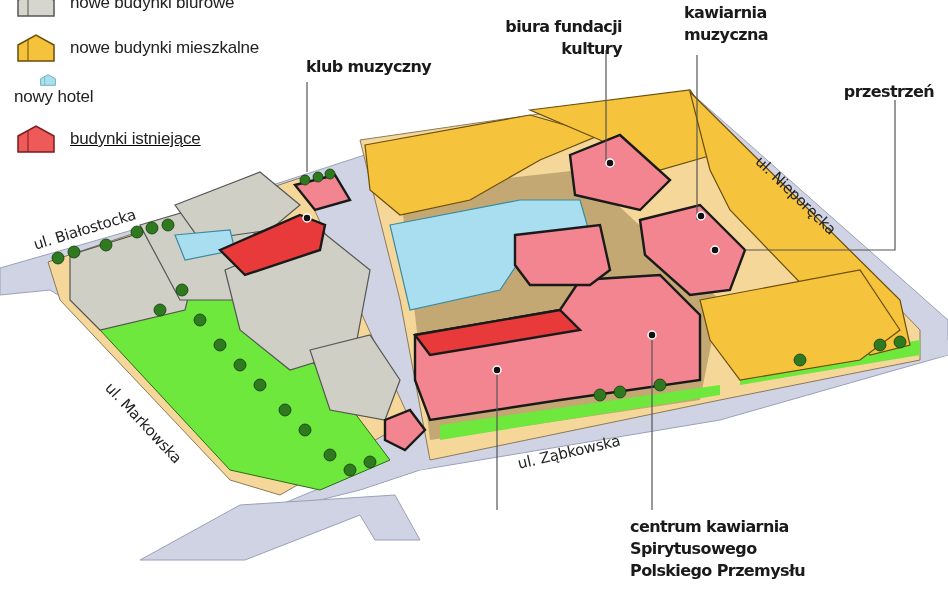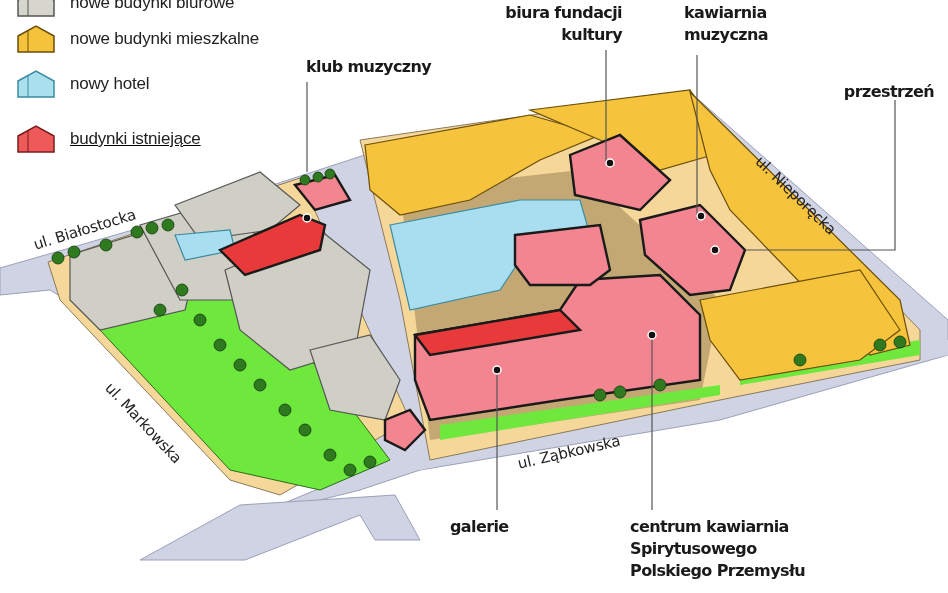--- a/index.html
+++ b/index.html
@@ -118,59 +118,58 @@
 
 <div class="legend">
   <div class="legend-item" style="top:0px;">
     <svg class="legend-swatch" viewBox="0 0 44 34">
         <path d="M4 14 L22 4 L40 14 L40 30 L4 30 Z" fill="#d6d6cc" stroke="#555" stroke-width="1.5"></path>
         <path d="M4 14 L22 4 L40 14" fill="none" stroke="#555" stroke-width="1.5"></path>
         <line x1="14" y1="9" x2="14" y2="30" stroke="#555"></line>
       </svg>
     <span class="legend-label">nowe budynki biurowe</span>
   </div>
-  <div class="legend-item" style="top:36px;">
+  <div class="legend-item" style="top:45px;">
     <svg class="legend-swatch" viewBox="0 0 44 34">
         <path d="M4 14 L22 4 L40 14 L40 30 L4 30 Z" fill="#f5c33b" stroke="#6a4e0a" stroke-width="1.5"></path>
         <line x1="14" y1="9" x2="14" y2="30" stroke="#6a4e0a"></line>
       </svg>
     <span class="legend-label">nowe budynki mieszkalne</span>
   </div>
-  <div class="legend-item" style="top:81px;">
+  <div class="legend-item" style="top:87px;flex-direction:column;">
     <svg class="legend-swatch" viewBox="0 0 44 34">
         <path d="M4 14 L22 4 L40 14 L40 30 L4 30 Z" fill="#a8e0ee" stroke="#3a8aa0" stroke-width="1.5"></path>
         <line x1="14" y1="9" x2="14" y2="30" stroke="#3a8aa0"></line>
       </svg>
     <span class="legend-label">nowy hotel</span>
   </div>
   <div class="legend-item" style="top:136px;text-decoration:underline;">
     <svg class="legend-swatch" viewBox="0 0 44 34">
         <path d="M4 14 L22 4 L40 14 L40 30 L4 30 Z" fill="#ee5a5a" stroke="#7a1a1a" stroke-width="1.5"></path>
         <line x1="14" y1="9" x2="14" y2="30" stroke="#7a1a1a"></line>
       </svg>
     <span class="legend-label">budynki istniejące</span>
   </div>
 </div>
 
 <div class="callout" style="left:306px;top:56px;">
   <div>klub muzyczny</div>
 </div>
-<div class="callout right" style="right:326px;top:2px;">
+<div class="callout right" style="right:326px;top:16px;">
   <div>biura fundacji</div>
   <div>kultury</div>
 </div>
 <div class="callout" style="left:676px;top:2px;margin-left:8px;">
   <div>kawiarnia</div>
   <div>muzyczna</div>
 </div>
 <div class="callout right" style="right:14px;top:50px;margin-top:31px;">
   <div>przestrzeń</div>
 </div>
 <div class="callout" style="left:450px;top:516px;">
-  <div>galerie</div>
 </div>
 <div class="callout" style="left:630px;top:516px;">
   <div>centrum kawiarnia</div>
   <div>Spirytusowego</div>
   <div>Polskiego Przemysłu</div>
 </div>
 
 <div class="street" style="left:34px;top:236px;transform:rotate(-17deg);">ul. Białostocka</div>
 <div class="street" style="left:108px;top:376px;transform:rotate(47deg);">ul. Markowska</div>
 <div class="street" style="left:518px;top:455px;transform:rotate(-13deg);">ul. Ząbkowska</div>

